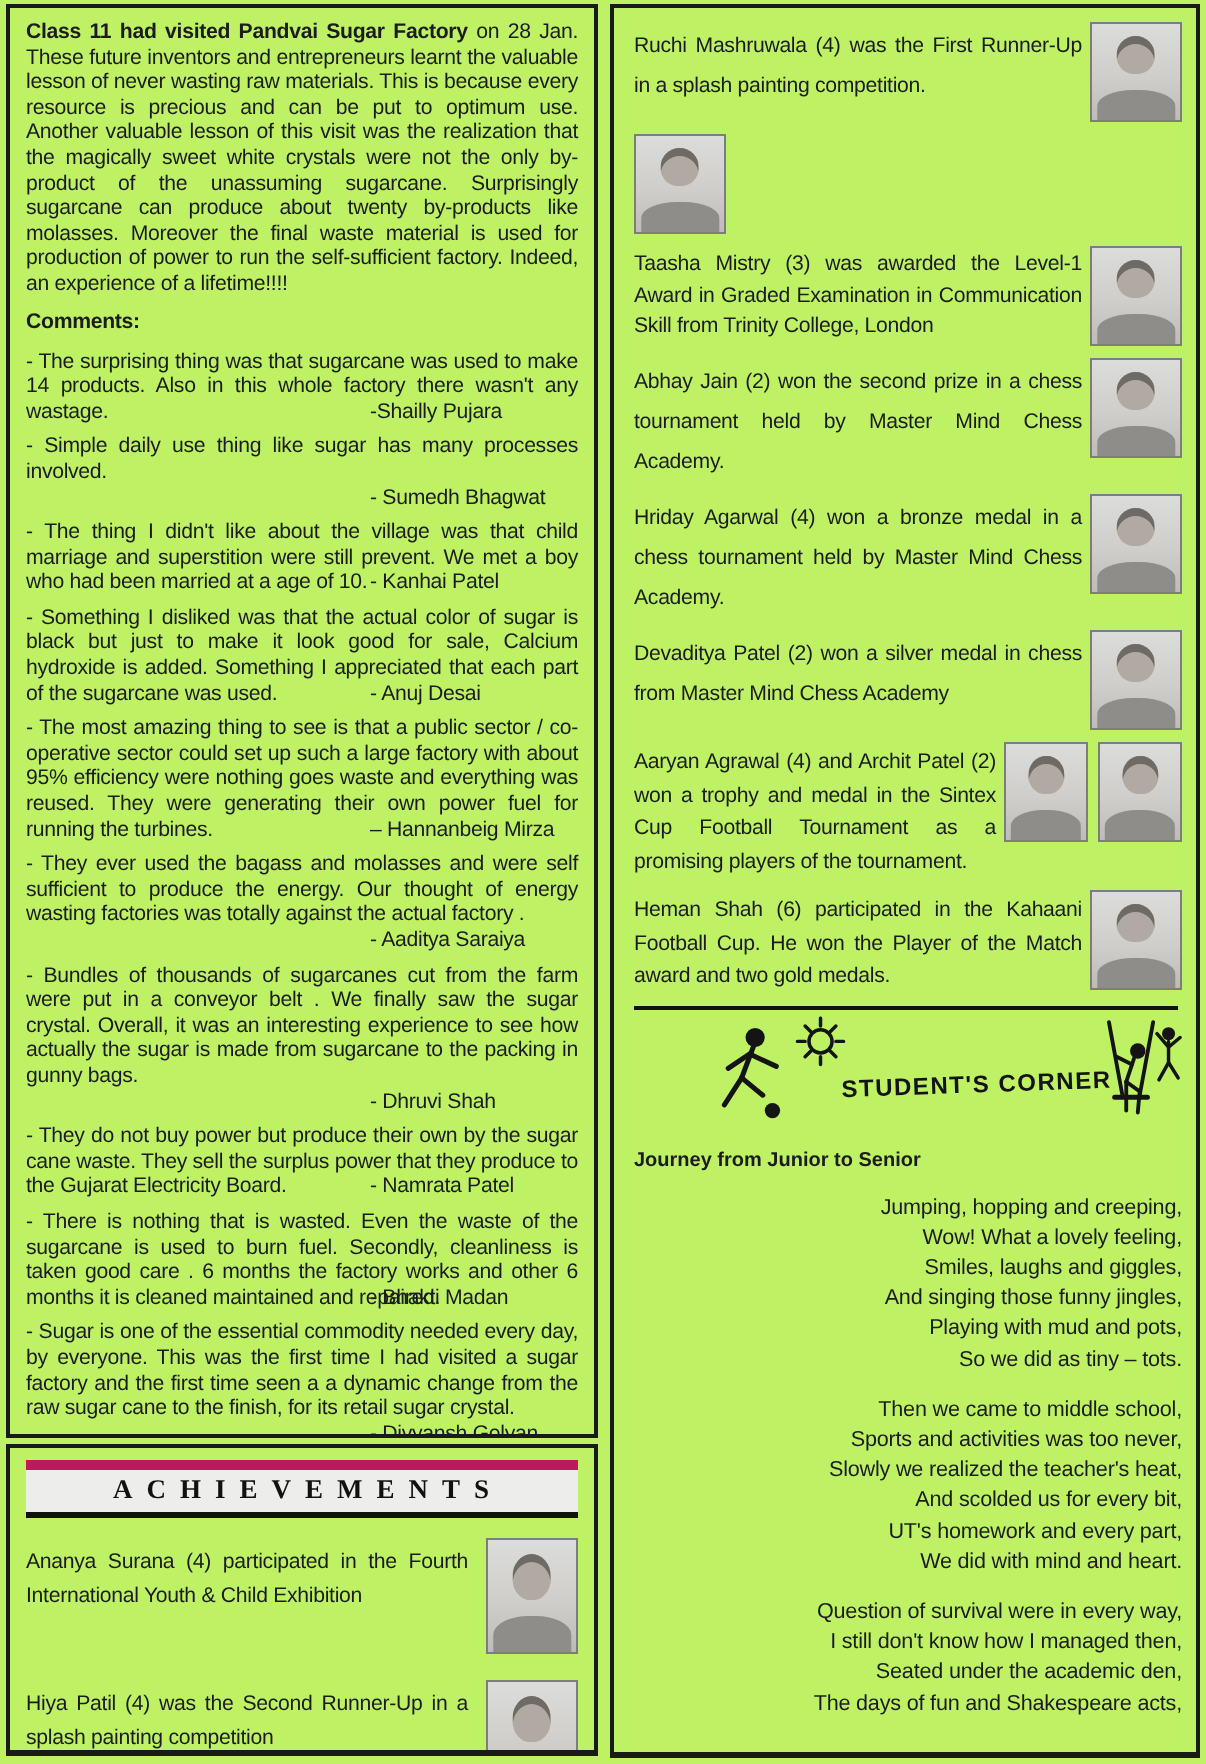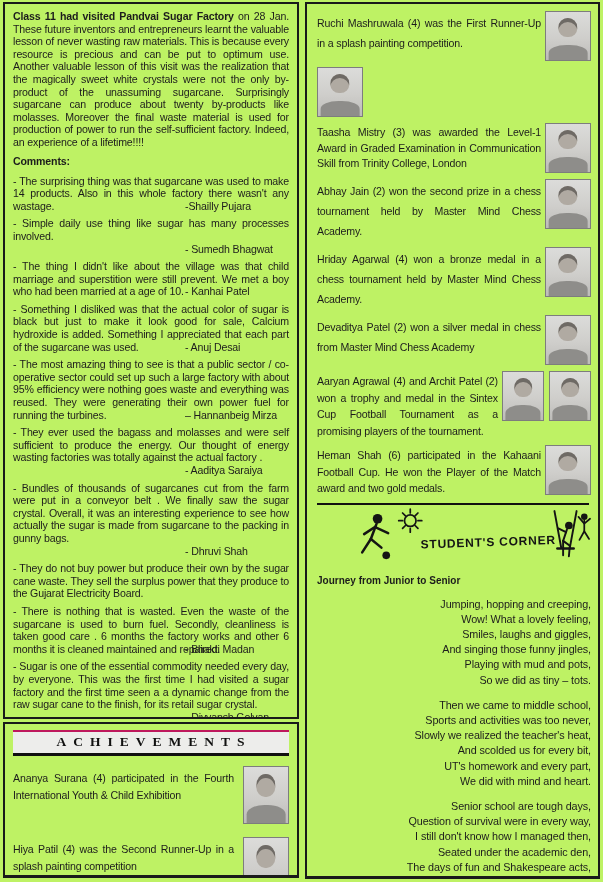--- a/index.html
+++ b/index.html
@@ -13,21 +13,21 @@
   .lead{text-align:justify;line-height:12.6px;margin:0 0 6px 0;}
   .lead b{font-weight:bold;}
   .comments-heading{font-weight:bold;line-height:13px;margin:0 0 7px 0;}
   .comment{text-align:justify;line-height:12.6px;margin-bottom:5px;}
   .c-author{display:block;padding-left:172px;white-space:nowrap;}
   .c-author.up{margin-top:-12.6px;}
 
   .ach-box{position:absolute;left:3px;top:722px;width:296px;height:156px;
            border:2px solid #1a1a1a;border-bottom-width:3px;box-sizing:border-box;
            padding:4px 8px;overflow:hidden;}
-  .ach-banner{margin:2px 0 10px 0;background:#ededeb;border-top:2px solid #be185d;
+  .ach-banner{margin:2px 0 10px 0;background:#ededeb;border-top:5px solid #be185d;
               border-bottom:3px solid #111;text-align:center;padding:2px 0 3px 6px;
               font-family:"Liberation Serif",serif;font-weight:bold;font-size:13.5px;
               letter-spacing:7px;color:#111;}
   .ach-row{display:flex;gap:9px;margin-bottom:13px;align-items:flex-start;}
   .ach-text{flex:1;line-height:17px;text-align:justify;padding-top:4px;}
 
   
   .right-box{position:absolute;left:305px;top:2px;width:295px;height:877px;
              border:2px solid #1a1a1a;border-bottom-width:3px;box-sizing:border-box;
              padding:7px 7px 6px 10px;overflow:hidden;}
@@ -67,21 +67,21 @@
     <p class="lead"><b>Class 11 had visited Pandvai Sugar Factory</b><span> on 28 Jan. These future inventors and entrepreneurs learnt the valuable lesson of never wasting raw materials. This is because every resource is precious and can be put to optimum use. Another valuable lesson of this visit was the realization that the magically sweet white crystals were not the only by-product of the unassuming sugarcane. Surprisingly sugarcane can produce about twenty by-products like molasses. Moreover the final waste material is used for production of power to run the self-sufficient factory. Indeed, an experience of a lifetime!!!!</span></p>
     <p class="comments-heading">Comments:</p>
 
     <div class="comment"><span>- The surprising thing was that sugarcane was used to make 14 products. Also in this whole factory there wasn't any wastage.</span><span class="c-author up">-Shailly Pujara</span></div>
     <div class="comment"><span>- Simple daily use thing like sugar has many processes involved.</span><span class="c-author">- Sumedh Bhagwat</span></div>
     <div class="comment"><span>- The thing I didn't like about the village was that child marriage and superstition were still prevent. We  met a boy who had been married at a age of 10.</span><span class="c-author up">- Kanhai Patel</span></div>
     <div class="comment"><span>-  Something I disliked was that the actual color of sugar is black but just to make it look good for sale,  Calcium hydroxide is added. Something I appreciated that each part of the sugarcane was used.</span><span class="c-author up">- Anuj Desai</span></div>
     <div class="comment"><span>- The most amazing thing to see is that a public sector / co-operative sector could set up such a large  factory with about 95% efficiency were nothing goes waste and everything was reused. They were generating their own power fuel for running the turbines.</span><span class="c-author up">– Hannanbeig  Mirza</span></div>
     <div class="comment"><span>- They ever used the bagass and molasses and were self sufficient to produce the energy. Our thought of energy wasting factories was totally against the actual factory .</span><span class="c-author">- Aaditya Saraiya</span></div>
     <div class="comment"><span>- Bundles of thousands of sugarcanes cut from the farm were put in a conveyor belt . We finally saw the sugar crystal. Overall, it was an interesting experience to see how actually the sugar is made from sugarcane to the packing in gunny bags.</span><span class="c-author">- Dhruvi Shah</span></div>
-    <div class="comment"><span>- They do not buy power but produce their own by the sugar cane waste. They sell the surplus power that  they produce to the Gujarat Electricity Board.</span></div>
+    <div class="comment"><span>- They do not buy power but produce their own by the sugar cane waste. They sell the surplus power that  they produce to the Gujarat Electricity Board.</span><span class="c-author up">- Namrata Patel</span></div>
     <div class="comment"><span>- There is nothing that is wasted. Even the waste of the sugarcane is used to burn fuel. Secondly, cleanliness is taken good care . 6 months the factory works and other 6 months it is cleaned maintained  and repaired.</span><span class="c-author up">- Bhakti Madan</span></div>
     <div class="comment"><span>- Sugar is one of the essential commodity needed every day, by everyone. This was the first time I had visited a sugar factory and the first time seen a a dynamic change from the raw sugar cane to the finish, for its  retail sugar crystal.</span><span class="c-author">- Divyansh Golyan</span></div>
   </div>
 
   <div class="ach-box">
     <div class="ach-banner">ACHIEVEMENTS</div>
     <div class="ach-row">
       <div class="ach-text">Ananya Surana (4) participated in the Fourth International Youth &amp; Child Exhibition</div>
       <div class="photo tall"></div>
     </div>
@@ -176,21 +176,20 @@
     </div>
     <div class="stanza">
       <div class="poem-line">Then we came to middle school,</div>
       <div class="poem-line">Sports and activities was too never,</div>
       <div class="poem-line">Slowly we realized the teacher's heat,</div>
       <div class="poem-line">And scolded us for every bit,</div>
       <div class="poem-line">UT's homework and every part,</div>
       <div class="poem-line">We did with mind and heart.</div>
     </div>
     <div class="stanza">
-      <div class="poem-line">Senior school are tough days,</div>
       <div class="poem-line">Question of survival were in every way,</div>
       <div class="poem-line">I still don't know how I managed then,</div>
       <div class="poem-line">Seated under the academic den,</div>
       <div class="poem-line">The days of fun and Shakespeare acts,</div>
 
     </div>
 
   </div>
 
 </div>

